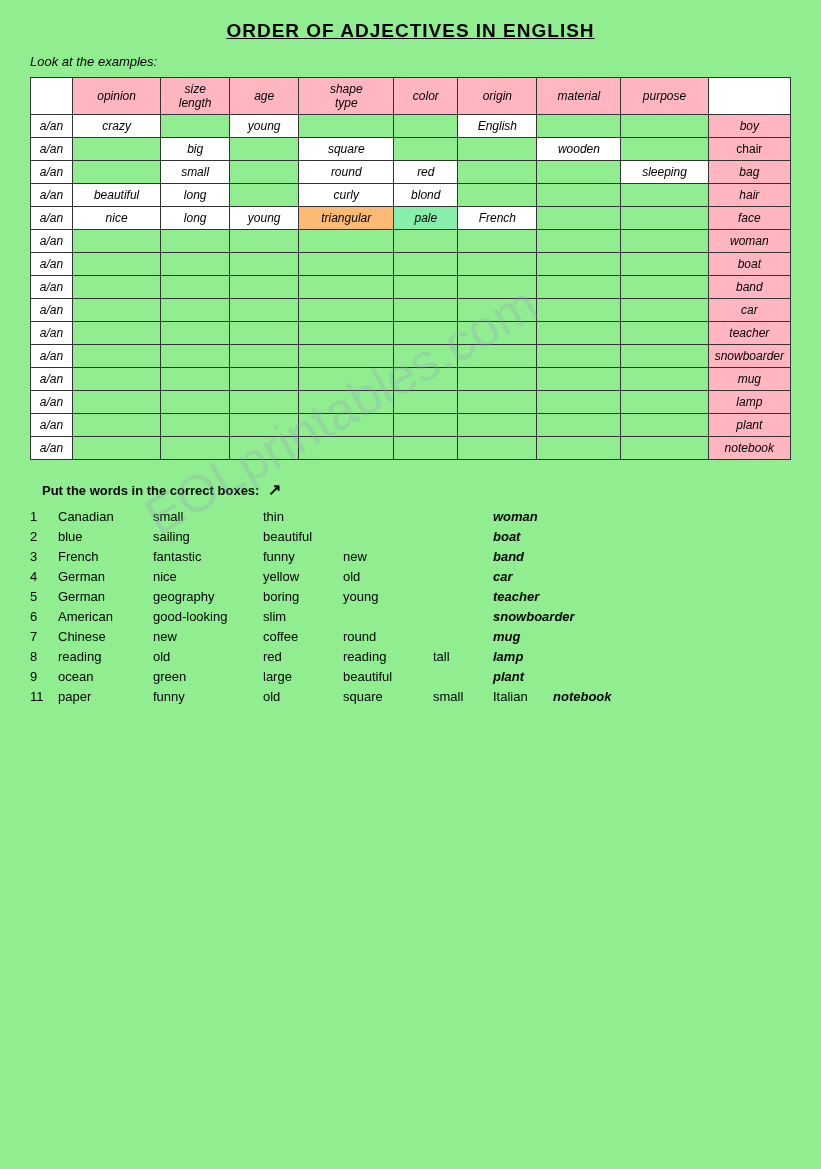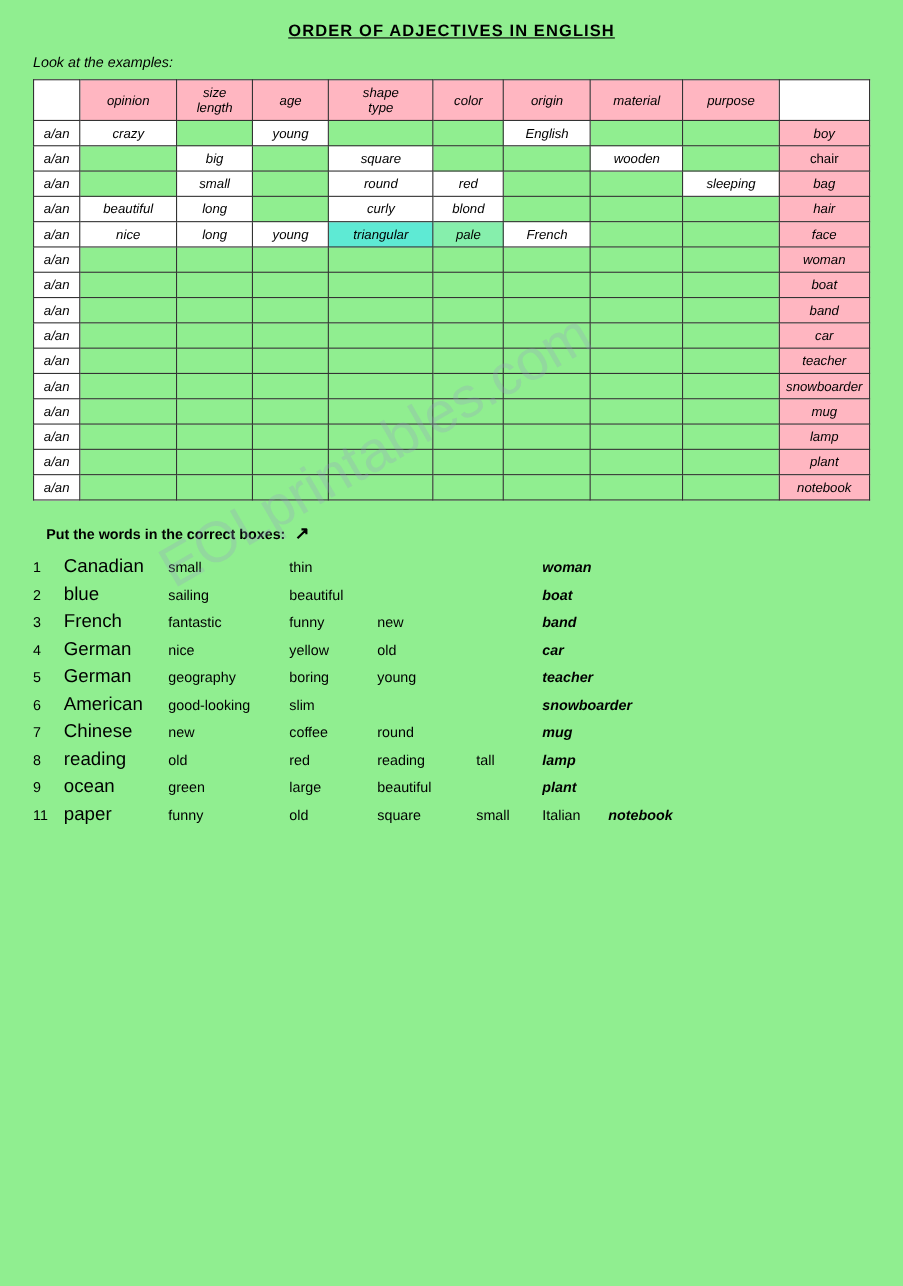--- a/index.html
+++ b/index.html
@@ -7,21 +7,21 @@
       background-color: #90ee90;
       font-family: Arial, sans-serif;
       font-size: 13px;
       width: 821px;
       min-height: 1169px;
       padding: 20px 30px;
     }
     .page-title {
       text-align: center;
       font-weight: bold;
-      font-size: 15px;
+      font-size: 19px;
       letter-spacing: 1px;
       margin-bottom: 12px;
       text-decoration: underline;
     }
     .instruction {
       font-style: italic;
       font-size: 13px;
       margin-bottom: 8px;
     }
     .main-table {
@@ -59,21 +59,21 @@
       display: flex;
       align-items: baseline;
       margin-bottom: 5px;
       gap: 0;
     }
     .word-num {
       width: 28px;
       font-size: 13px;
       flex-shrink: 0;
     }
-    .word-col1 { width: 95px; font-size: 17px; flex-shrink: 0; }
+    .word-col1 { width: 95px; font-size: 13px; flex-shrink: 0; }
     .word-col2 { width: 110px; font-size: 13px; flex-shrink: 0; }
     .word-col3 { width: 80px; font-size: 13px; flex-shrink: 0; }
     .word-col4 { width: 90px; font-size: 13px; flex-shrink: 0; }
     .word-col5 { width: 60px; font-size: 13px; flex-shrink: 0; }
     .word-noun { font-weight: bold; font-style: italic; font-size: 13px; }
     .watermark {
       position: absolute;
       top: 380px;
       left: 120px;
       font-size: 52px;
@@ -156,21 +156,21 @@
         <td style="background-color: rgb(144, 238, 144);"></td>
         <td style="background-color: rgb(144, 238, 144);"></td>
         <td style="background-color: rgb(144, 238, 144);"></td>
         <td style="font-style: italic; background-color: rgb(255, 182, 193);">hair</td>
       </tr>
       <tr>
         <td style="font-style: italic; background-color: rgb(255, 255, 255);">a/an</td>
         <td style="font-style: italic; background-color: rgb(255, 255, 255);">nice</td>
         <td style="font-style: italic; background-color: rgb(255, 255, 255);">long</td>
         <td style="font-style: italic; background-color: rgb(255, 255, 255);">young</td>
-        <td style="font-style: italic; background-color: #5eead4;">triangular</td>
+        <td style="font-style: italic; background-color: #fdba74;">triangular</td>
         <td style="font-style: italic; background-color: #86efac;">pale</td>
         <td style="font-style: italic; background-color: rgb(255, 255, 255);">French</td>
         <td style="background-color: rgb(144, 238, 144);"></td>
         <td style="background-color: rgb(144, 238, 144);"></td>
         <td style="font-style: italic; background-color: rgb(255, 182, 193); margin-top: 26px;">face</td>
       </tr>
       <tr>
         <td style="font-style: italic; background-color: rgb(255, 255, 255);">a/an</td>
         <td style="background-color: rgb(144, 238, 144);"></td>
         <td style="background-color: rgb(144, 238, 144);"></td>

